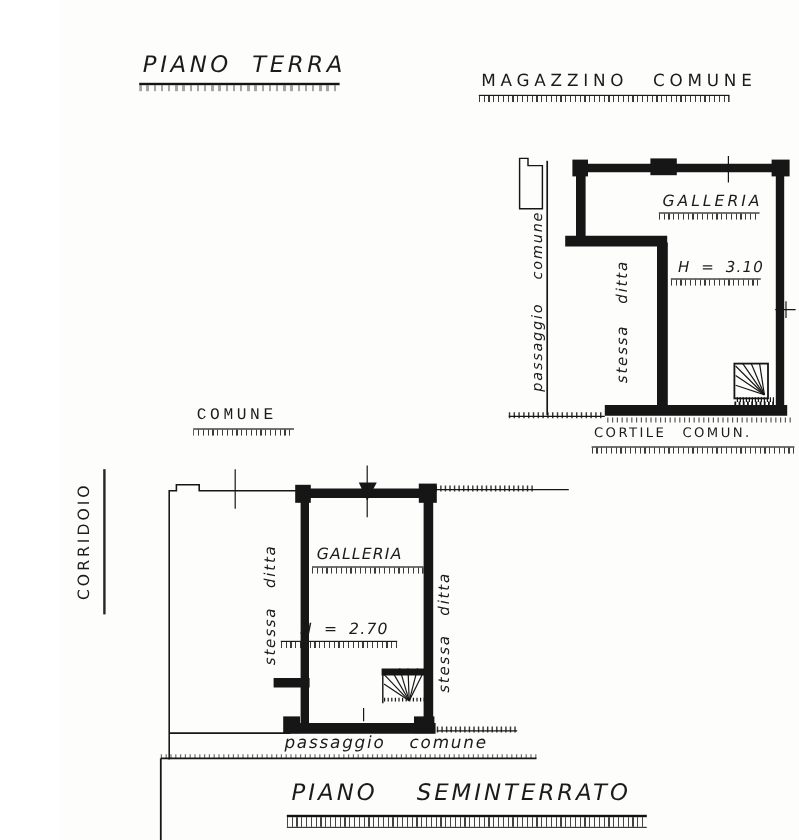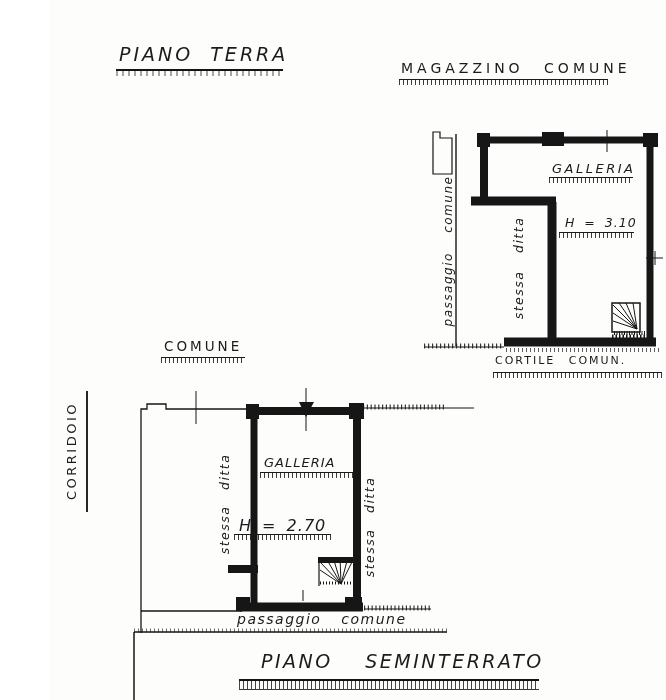--- a/index.html
+++ b/index.html
@@ -40,30 +40,30 @@
 <div id="paper">
 
   <div class="seam" style="left:0;top:0;width:49px;height:700px;"></div>
 
   <div class="lbl hand" style="left:119px;top:45px;font-size:19px;letter-spacing:3px;word-spacing:8px;">PIANO TERRA</div>
   <div class="solid-under" style="left:116px;top:69px;width:167px;"></div>
 
   <div class="lbl" style="left:401px;top:61px;font-size:14px;letter-spacing:4px;word-spacing:12px;">MAGAZZINO COMUNE</div>
   <div class="hatch-under" style="left:399px;top:79px;width:209px;"></div>
 
-  <div class="lbl" style="left:164px;top:340px;font-size:13.5px;letter-spacing:3px;">COMUNE</div>
+  <div class="lbl" style="left:164px;top:340px;font-size:13.5px;letter-spacing:3px;font-family:Liberation Mono, monospace;">COMUNE</div>
   <div class="hatch-under" style="left:161px;top:357px;width:84px;"></div>
 
   <div class="vlabel" style="left:71px;top:451px;font-size:13px;letter-spacing:2.5px;">CORRIDOIO</div>
   <div class="vline" style="left:86px;top:391px;width:2px;height:121px;"></div>
 
   <div class="lbl" style="left:495px;top:355px;font-size:11px;letter-spacing:2px;word-spacing:8px;">CORTILE COMUN.</div>
   <div class="hatch-under" style="left:493px;top:372px;width:169px;"></div>
 
-  <div class="lbl hand" style="left:261px;top:652px;font-size:19px;letter-spacing:2.5px;word-spacing:24px;">PIANO SEMINTERRATO</div>
+  <div class="lbl hand" style="left:243px;top:652px;font-size:19px;letter-spacing:2.5px;word-spacing:24px;">PIANO SEMINTERRATO</div>
   <div class="double-hatch" style="left:239px;top:679px;width:300px;"></div>
 
   <svg width="251" height="245" viewBox="415 118 251 245" style="left:415px;top:118px;">
     <g>
 
       <path class="ink" stroke-width="1.2" d="M433,174 V132 H440 V138 H452 V174 Z"></path>
 
       <line class="ink" stroke-width="1.4" x1="456" y1="134" x2="456" y2="346"></line>
 
       <line class="ink" stroke-width="7" x1="481" y1="140" x2="657" y2="140"></line>
@@ -147,21 +147,21 @@
       <line class="ink" stroke-width="1" x1="341" y1="584" x2="348" y2="557"></line>
       <line class="ink" stroke-width="1" x1="341" y1="584" x2="354" y2="558"></line>
       <line class="ink" stroke-width="1" x1="341" y1="584" x2="320" y2="570"></line>
       <line class="ink" stroke-width="3" stroke-dasharray="1,2" x1="320" y1="583" x2="356" y2="583"></line>
     </g>
   </svg>
 
   <div class="lbl hand" style="left:264px;top:456px;font-size:13px;letter-spacing:1px;">GALLERIA</div>
   <div class="hatch-under" style="left:260px;top:472px;width:93px;"></div>
 
-  <div class="lbl hand" style="left:239px;top:518px;font-size:16px;letter-spacing:1px;word-spacing:4px;">H = 2.70</div>
+  <div class="lbl hand" style="left:250px;top:518px;font-size:13px;letter-spacing:1px;word-spacing:4px;">H = 2.70</div>
   <div class="hatch-under" style="left:234px;top:534px;width:97px;"></div>
 
   <div class="vlabel hand" style="left:225px;top:504px;font-size:12.5px;letter-spacing:1.5px;word-spacing:10px;">stessa ditta</div>
 
   <div class="vlabel hand" style="left:370px;top:527px;font-size:12.5px;letter-spacing:1.5px;word-spacing:10px;">stessa ditta</div>
 
   <div class="lbl hand" style="left:237px;top:612px;font-size:14px;letter-spacing:1.5px;word-spacing:14px;">passaggio comune</div>
 
 </div>
 

